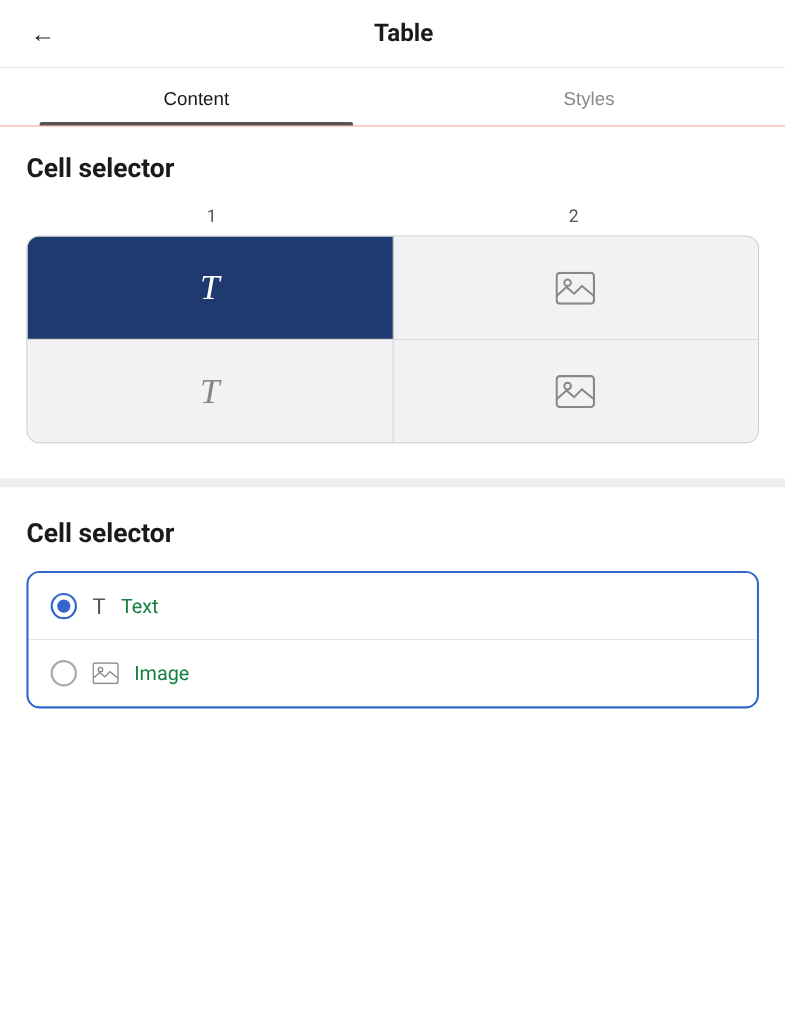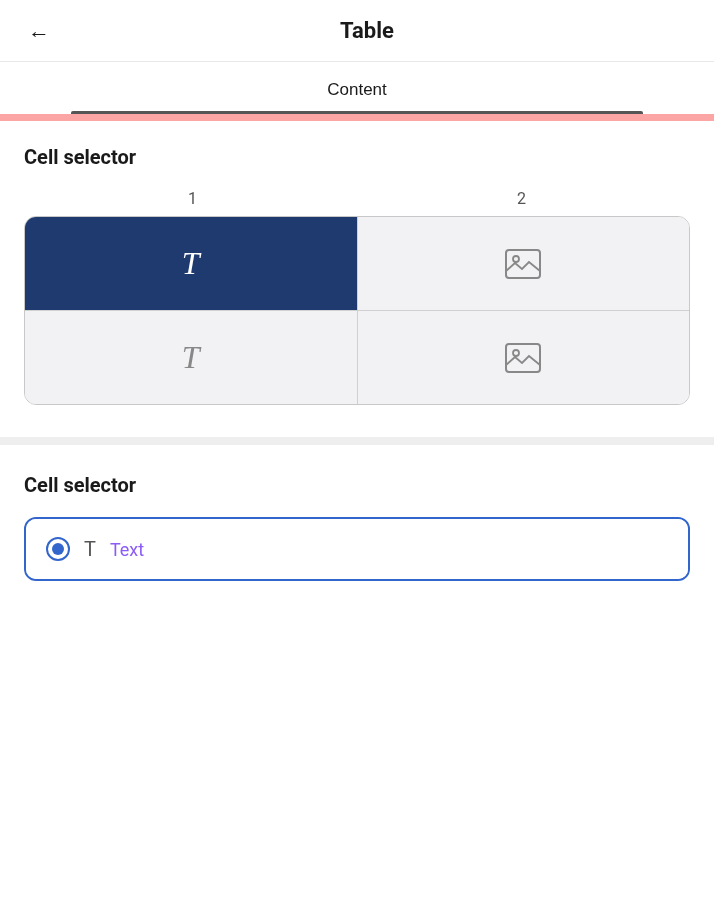--- a/index.html
+++ b/index.html
@@ -42,21 +42,21 @@
     .header-title {
       font-size: 22px;
       font-weight: 700;
       color: #1a1a1a;
       margin-left: 20px;
     }
 
     
     .tabs {
       display: flex;
-      border-bottom: 7px solid #fca5a5;
+      border-bottom: 1px solid #fca5a5;
     }
 
     .tab {
       flex: 1;
       text-align: center;
       padding: 18px 0 14px;
       font-size: 17px;
       color: #888888;
       cursor: pointer;
       position: relative;
@@ -78,21 +78,21 @@
       background: #555555;
       border-radius: 2px 2px 0 0;
     }
 
     
     .content {
       padding: 24px 24px 0;
     }
 
     .section-title {
-      font-size: 20px;
+      font-size: 24px;
       font-weight: 700;
       color: #1a1a1a;
       margin-bottom: 20px;
     }
 
     
     .cell-selector-area {
       margin-bottom: 32px;
     }
 
@@ -214,37 +214,40 @@
     }
 
     .option-icon {
       font-size: 20px;
       color: #555;
       flex-shrink: 0;
     }
 
     .option-label {
       font-size: 18px;
-      color: #8b5cf6;
+      color: #15803d;
     }
   </style>
 </head>
 <body>
 
 <div class="header">
   <button class="back-btn">
     <span>←</span>
   </button>
   <span class="header-title">Table</span>
 </div>
 
 <div class="tabs">
   <button class="tab active">
     <span>Content</span>
   </button>
+  <button class="tab">
+    <span>Styles</span>
+  </button>
 </div>
 
 <div class="content">
 
   <div class="cell-selector-area">
     <div class="section-title">Cell selector</div>
 
     <div class="col-labels">
       <div class="col-label">1</div>
       <div class="col-label">2</div>
@@ -288,16 +291,25 @@
     <div class="options-container">
 
       <div class="option-row">
         <div class="radio-outer">
           <div class="radio-inner"></div>
         </div>
         <span class="option-icon">T</span>
         <span class="option-label">Text</span>
       </div>
 
+      <div class="option-row">
+        <div class="radio-outer unchecked"></div>
+        <svg width="24" height="20" viewBox="0 0 36 30" fill="none" xmlns="http://www.w3.org/2000/svg">
+          <rect x="1" y="1" width="34" height="28" rx="3" stroke="#888" stroke-width="2" fill="none"></rect>
+          <circle cx="11" cy="10" r="3" stroke="#888" stroke-width="1.8" fill="none"></circle>
+          <polyline points="1,22 10,14 17,20 24,13 35,22" stroke="#888" stroke-width="1.8" fill="none"></polyline>
+        </svg>
+        <span class="option-label">Image</span>
+      </div>
     </div>
   </div>
 
 </div>
 
 </body></html>

